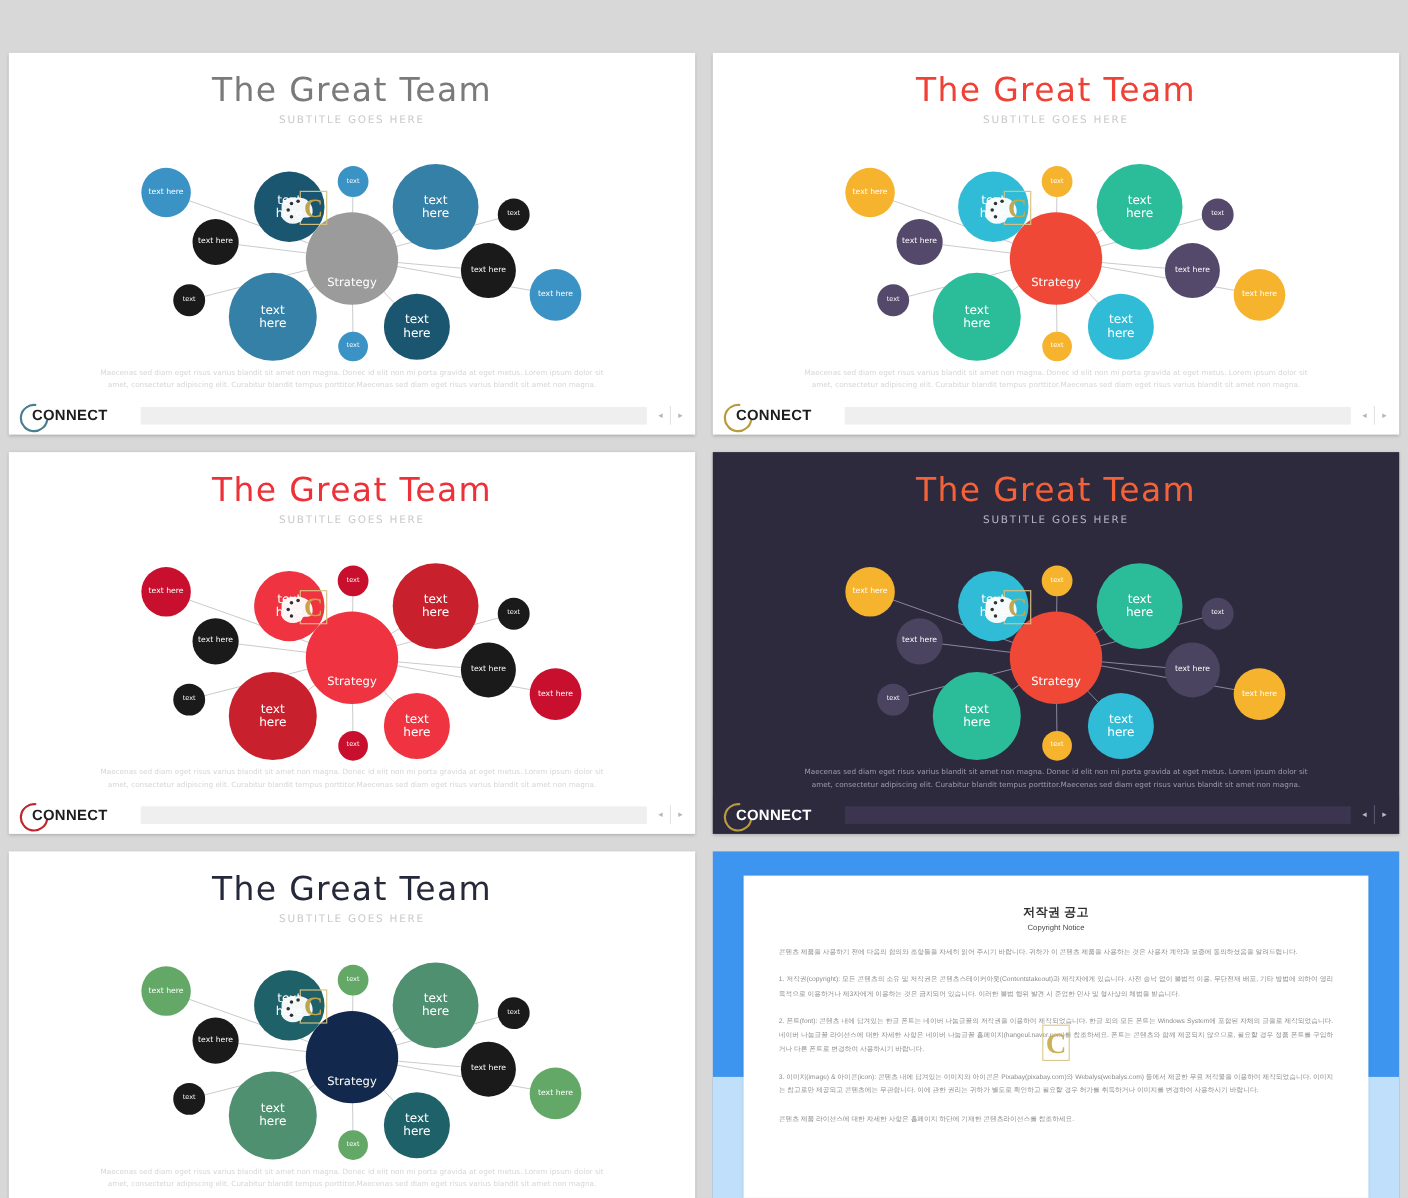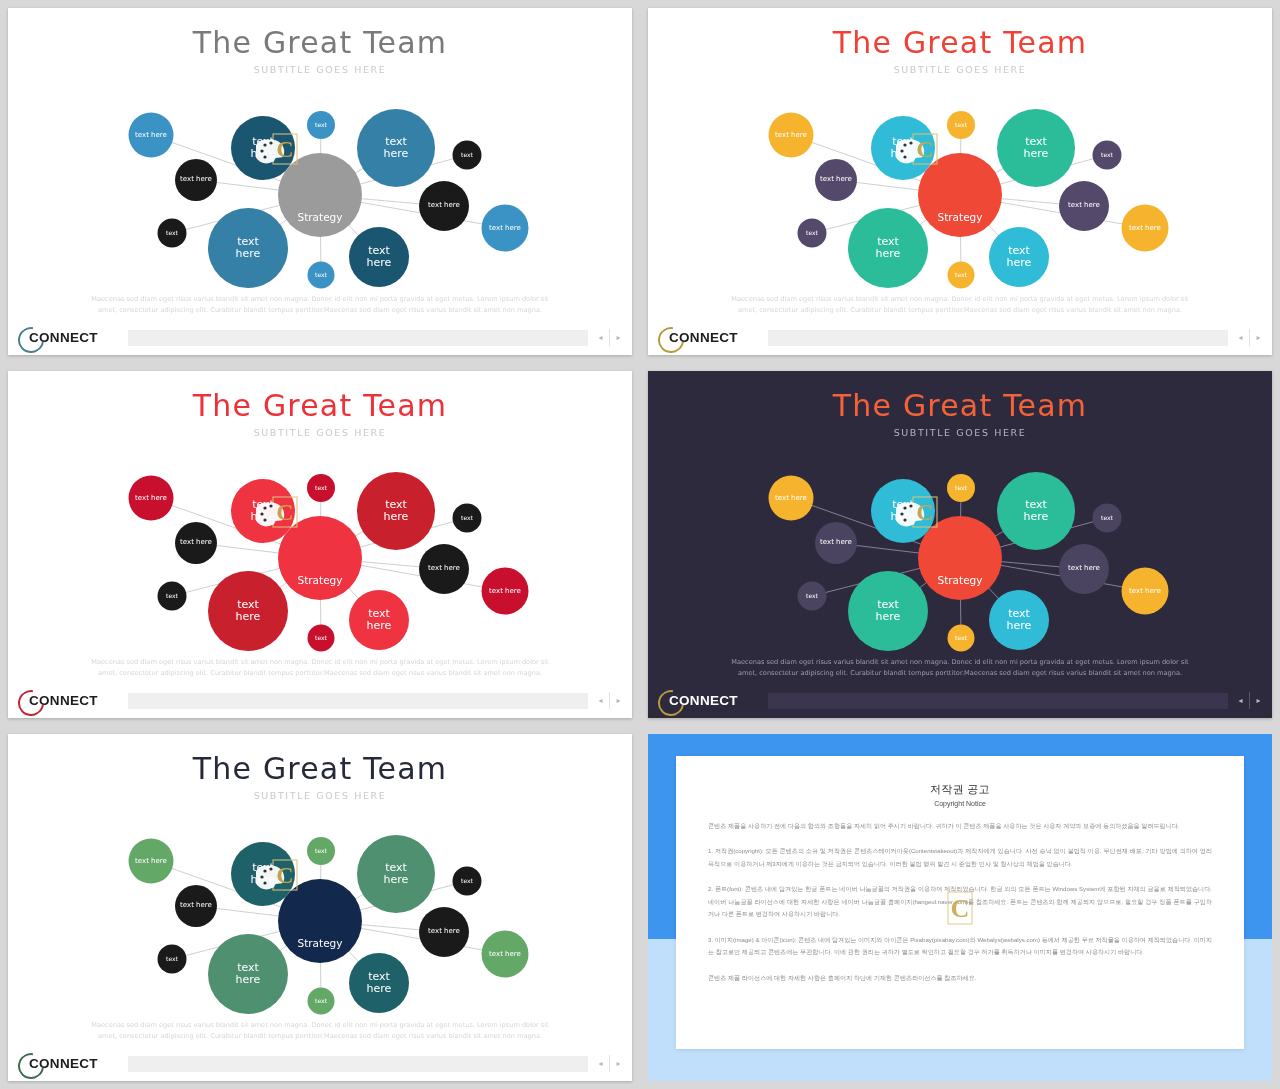--- a/index.html
+++ b/index.html
@@ -6,21 +6,21 @@
   body{
     width:1280px;height:1089px;
     background:#d8d8d8;
     font-family:"Liberation Sans","DejaVu Sans",sans-serif;
     overflow:hidden;
   }
   .grid{
     display:grid;
     grid-template-columns:640px 640px;
     grid-template-rows:363px 363px 363px;
-    width:1280px;height:960px;
+    width:1280px;height:960px;margin-top:40px;
   }
   .cell{position:relative;overflow:hidden;}
 
   
   .slide{
     position:absolute;left:8px;top:8px;right:8px;bottom:8px;
     background:#ffffff;
     box-shadow:0 1px 3px rgba(0,0,0,.22);
     overflow:hidden;
   }
@@ -156,21 +156,21 @@
     background:#bfdffa;
   }
   .copy-paper{
     position:absolute;left:28px;right:28px;top:22px;bottom:32px;
     background:#ffffff;
     box-shadow:0 1px 4px rgba(0,0,0,.10);
     padding:26px 32px 0 32px;
     box-sizing:border-box;
   }
   .copy-title{
-    text-align:center;font-size:11px;font-weight:normal;color:#2f2f2f;
+    text-align:center;font-size:11px;font-weight:bold;color:#2f2f2f;
     letter-spacing:.3px;
   }
   .copy-subtitle{
     text-align:center;font-size:7px;color:#4a4a4a;margin-top:3px;
   }
   .copy-p{
     font-size:6.1px;line-height:2.05;color:#8b8b8b;
     margin-top:13px;text-align:justify;
   }
   .copy-watermark{

